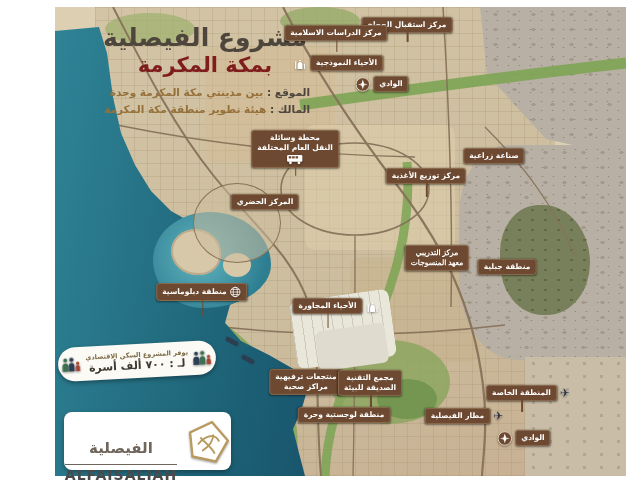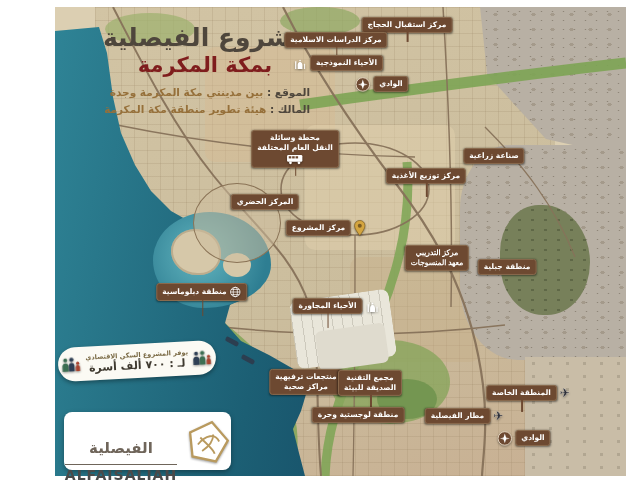--- a/index.html
+++ b/index.html
@@ -145,21 +145,21 @@
         <span class="lbl">المالك :</span>
         <span class="val">هيئة تطوير منطقة مكة المكرمة</span>
       </div>
     </div>
   </div>
 
   <div id="labels-layer">
       <div class="map-tag" style="left: 407px; top: 25px;">
         <div class="tag-box"><span class="tag-text">مركز استقبال الحجاج</span><div class="stem" style="height: 10px;"></div></div>
       </div>
-      <div class="map-tag" style="left: 336px; top: 40px;">
+      <div class="map-tag" style="left: 336px; top: 33px;">
         <div class="tag-box"><span class="tag-text">مركز الدراسات الاسلامية</span><div class="stem" style="height: 12px;"></div></div>
       </div>
       <div class="map-tag" style="left: 338px; top: 63px;">
         <span class="tag-icon">
           <svg width="14" height="14" viewBox="0 0 16 16">
             <path fill="#fff" d="M2.4 15V6.2h1.4V15zM5.2 15v-4.6c0-1.8 1.2-2.9 2.8-3.7 1.6.8 2.8 1.9 2.8 3.7V15z"></path>
             <circle cx="8" cy="5.2" r=".9" fill="#fff"></circle>
             <path fill="#fff" opacity=".85" d="M12.4 15V9h1.4v6z"></path>
           </svg>
         </span>
@@ -188,29 +188,20 @@
       </div>
       <div class="map-tag" style="left: 494px; top: 156px; align-items: center;">
         <div class="tag-box"><span class="tag-text">صناعة زراعية</span></div>
       </div>
       <div class="map-tag" style="left: 426px; top: 176px;">
         <div class="tag-box"><span class="tag-text">مركز توزيع الأغذية</span><div class="stem" style="height: 14px;"></div></div>
       </div>
       <div class="map-tag" style="left: 261px; top: 202px; padding-left: 8px;">
         <div class="tag-box"><span class="tag-text">المركز الحضري</span></div>
       </div>
-      <div class="map-tag" style="left: 326px; top: 228px;">
-        <div class="tag-box"><span class="tag-text">مركز المشروع</span></div>
-        <span class="tag-icon">
-          <svg width="12" height="16" viewBox="0 0 12 16">
-            <path fill="#d4a53f" stroke="#7a5b22" stroke-width=".7" d="M6 .5C3 .5.8 2.8.8 5.7c0 3.8 5.2 9.8 5.2 9.8s5.2-6 5.2-9.8C11.2 2.8 9 .5 6 .5z"></path>
-            <circle cx="6" cy="5.7" r="2" fill="#7a5b22"></circle>
-          </svg>
-        </span>
-      </div>
       <div class="map-tag" style="left: 437px; top: 258px; font-family: Liberation Serif, serif;">
         <div class="tag-box"><span class="tag-text">مركز التدريبي
 معهد المنسوجات</span></div>
       </div>
       <div class="map-tag" style="left: 507px; top: 267px;">
         <div class="tag-box"><span class="tag-text">منطقة جبلية</span></div>
       </div>
       <div class="map-tag" style="left: 202px; top: 292px;">
         <div class="tag-box" style="display: flex; align-items: center; gap: 3px;"><span class="tag-icon"><svg width="12" height="12" viewBox="0 0 16 16">
               <circle cx="8" cy="8" r="6.3" fill="none" stroke="#fff" stroke-width="1.1"></circle>
@@ -235,21 +226,21 @@
       <div class="map-tag" style="left: 370px; top: 383px;">
         <div class="tag-box"><span class="tag-text">مجمع التقنية
 الصديقة للبيئة</span><div class="stem" style="height: 22px;"></div></div>
       </div>
       <div class="map-tag" style="left: 528px; top: 393px;">
         <div class="tag-box"><span class="tag-text">المنطقة الخاصة</span><div class="stem" style="height: 12px;"></div></div>
         <span class="tag-icon">
           <span class="plane-glyph">✈</span>
         </span>
       </div>
-      <div class="map-tag" style="left: 358px; top: 415px;">
+      <div class="map-tag" style="left: 344px; top: 415px;">
         <div class="tag-box"><span class="tag-text">منطقة لوجستية وحرة</span></div>
       </div>
       <div class="map-tag" style="left: 464px; top: 416px;">
         <div class="tag-box"><span class="tag-text">مطار الفيصلية</span></div>
         <span class="tag-icon">
           <span class="plane-glyph">✈</span>
         </span>
       </div>
       <div class="map-tag" style="left: 524px; top: 438px;">
         <span class="tag-icon">

